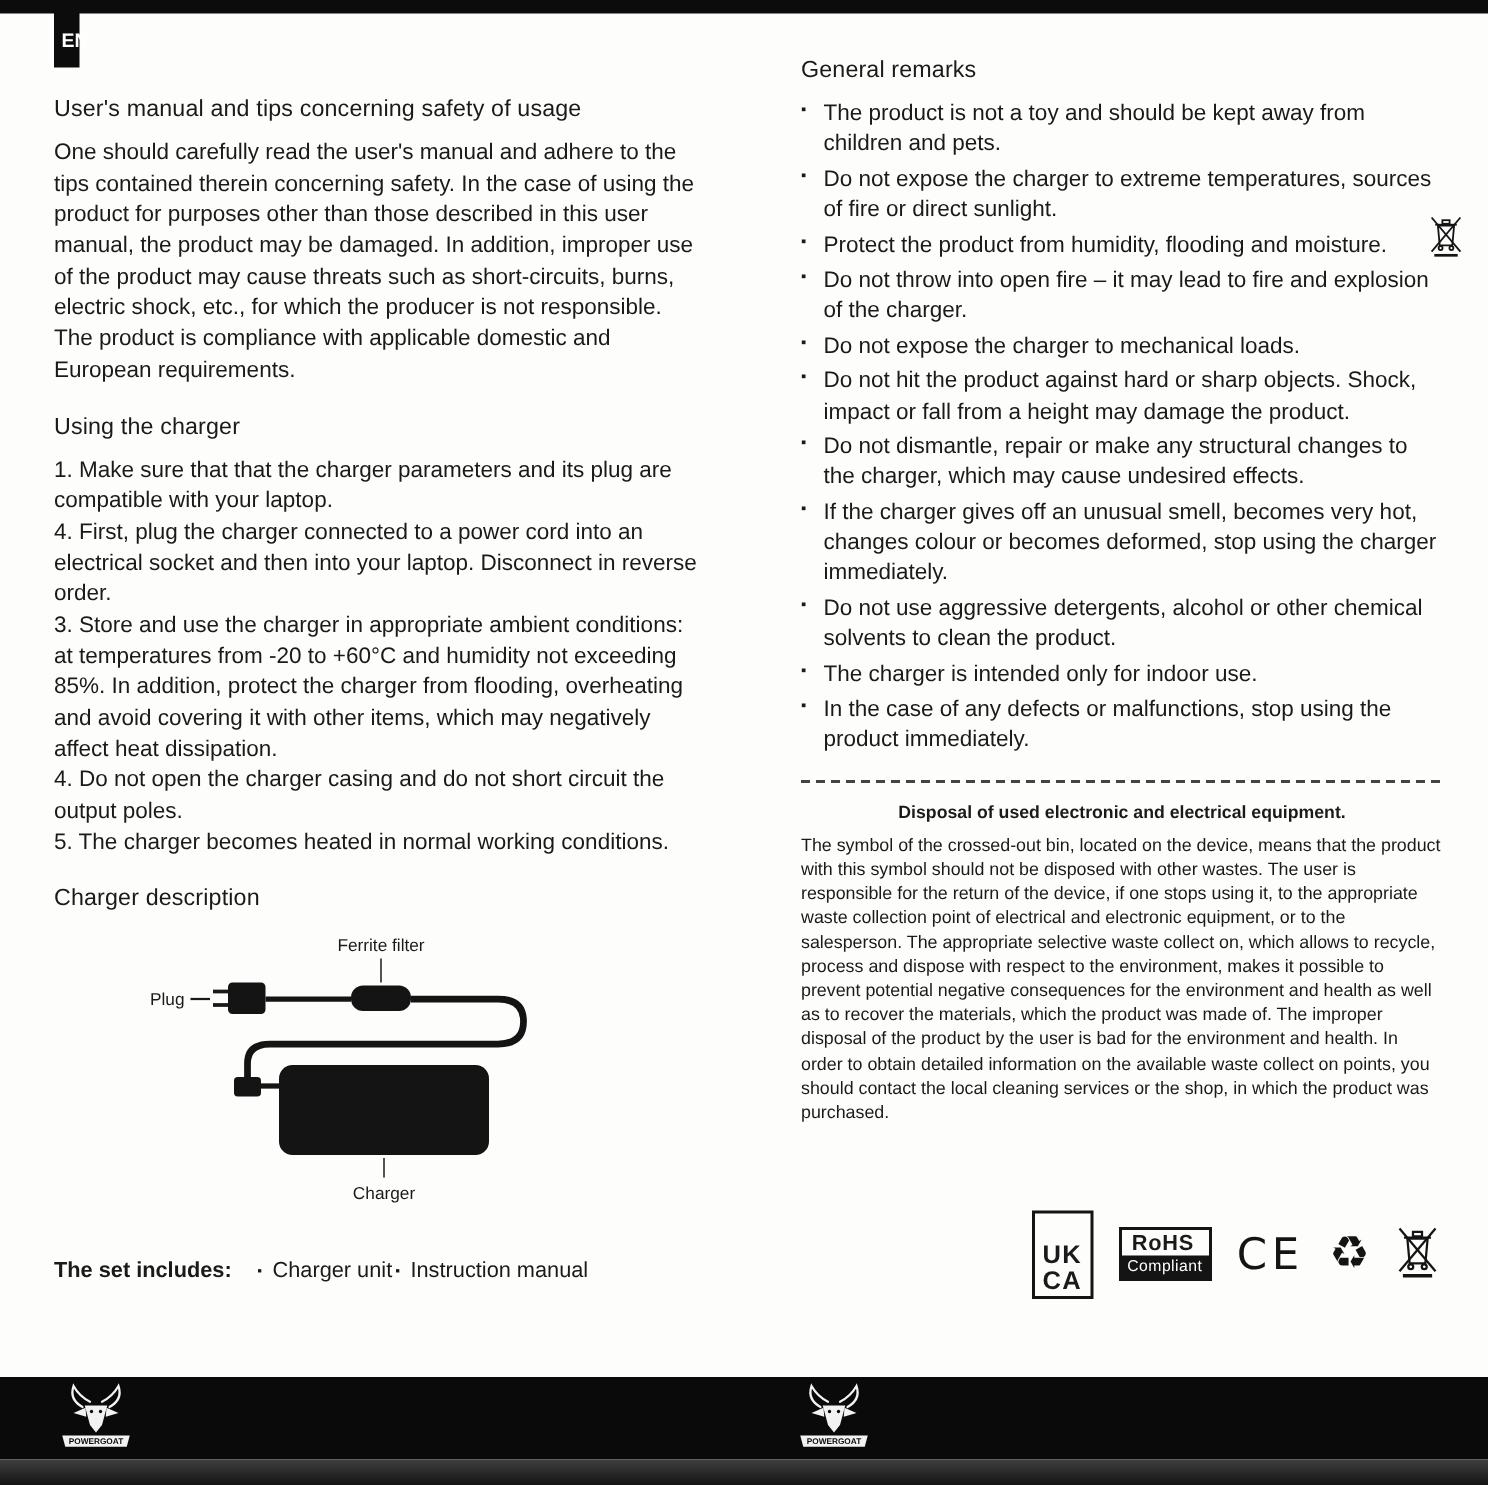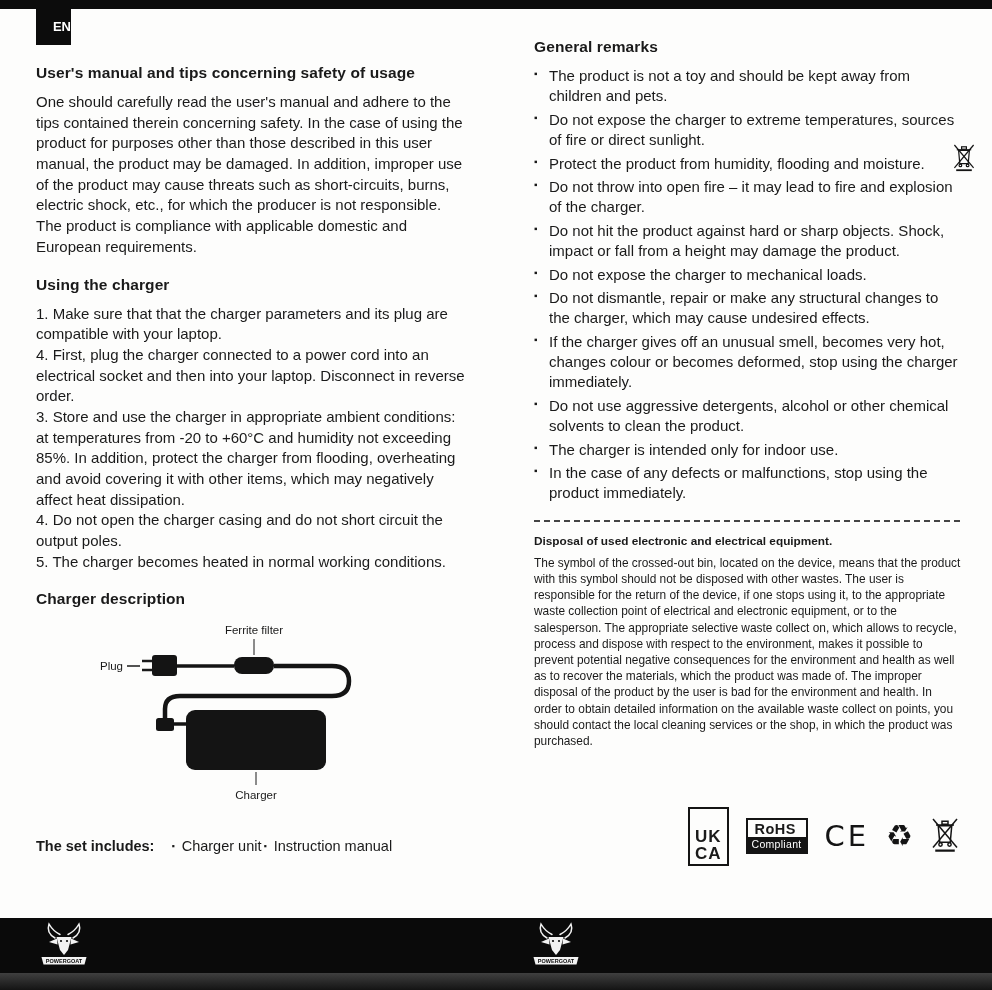--- a/index.html
+++ b/index.html
@@ -4,36 +4,36 @@
 <style>
   * { margin:0; padding:0; box-sizing:border-box; }
   html,body { background:#e8e8e8; }
   body { font-family:"Liberation Sans","DejaVu Sans",sans-serif; }
   .page {
     position:relative; width:992px; height:990px; margin:0 auto;
     background:#fdfdfc; color:#1a1a1a; overflow:hidden;
   }
   .top-bar { position:absolute; top:0; left:0; width:100%; height:9px; background:#0c0c0c; }
   .lang-badge {
-    position:absolute; top:7px; left:36px; width:35px; height:38px; background:#0c0c0c;
+    position:absolute; top:7px; left:36px; width:17px; height:38px; background:#0c0c0c;
     color:#fff; font-weight:bold; font-size:13px;
-    display:flex; align-items:center; justify-content:flex-end; padding-left:5px;
+    display:flex; align-items:center; justify-content:flex-start; padding-left:5px;
   }
   .columns { position:absolute; top:30px; left:36px; width:926px; display:flex; gap:66px; }
   .col-left { width:432px; padding-top:34px; }
   .col-right { width:428px; padding-top:8px; position:relative; }
-  h2 { font-size:15.5px; font-weight:bold; margin:0 0 10px 0; letter-spacing:0.1px; }
+  h2 { font-size:15.5px; font-weight:normal; margin:0 0 10px 0; letter-spacing:0.1px; }
   .section { margin-bottom:18px; }
   .body-text { font-size:15px; line-height:1.38; }
   .step { font-size:15px; line-height:1.38; margin:0; }
   .remarks { list-style:none; font-size:15px; line-height:1.36; }
   .remarks li { position:relative; padding-left:15px; margin-bottom:3px; }
   .remarks li::before { content:"▪"; position:absolute; left:0; top:1px; font-size:10px; }
   .dashed-divider { border:none; border-top:2px dashed #444; margin:16px 2px 12px 0; }
-  .disposal-heading { font-size:11.8px; font-weight:bold; margin-bottom:7px; }
+  .disposal-heading { font-size:11.8px; font-weight:bold; margin-bottom:7px;text-align:center; }
   .disposal-body { font-size:11.9px; line-height:1.36; }
   .diagram { margin:14px 0 0 58px; }
   .diagram svg text { font-family:"Liberation Sans","DejaVu Sans",sans-serif; }
   .set-line { margin-top:26px; font-size:14.5px; display:flex; align-items:center; flex-wrap:wrap; }
   .set-label { font-weight:bold; margin-right:15px; }
   .sq-bullet { font-size:9px; margin:0 7px 0 2px; }
   .marks-row { display:flex; align-items:center; justify-content:flex-end; gap:17px; margin-top:58px; padding-right:2px; }
   .ukca-mark { border:2.5px solid #141414; padding:19px 5px 1px; text-align:left; font-weight:bold;
                font-size:17px; line-height:1.02; letter-spacing:1px; }
   .rohs-mark { border:2.5px solid #141414; text-align:left; }
@@ -142,22 +142,22 @@
 
     <div class="col-right">
 
       <h2>General remarks</h2>
 
       <ul class="remarks">
         <li>The product is not a toy and should be kept away from children and pets.</li>
         <li>Do not expose the charger to extreme temperatures, sources of fire or direct sunlight.</li>
         <li>Protect the product from humidity, flooding and moisture.</li>
         <li>Do not throw into open fire – it may lead to fire and explosion of the charger.</li>
+        <li>Do not expose the charger to mechanical loads.</li>
         <li>Do not hit the product against hard or sharp objects. Shock, impact or fall from a height may damage the product.</li>
-        <li>Do not expose the charger to mechanical loads.</li>
         <li>Do not dismantle, repair or make any structural changes to the charger, which may cause undesired effects.</li>
         <li>If the charger gives off an unusual smell, becomes very hot, changes colour or becomes deformed, stop using the charger immediately.</li>
         <li>Do not use aggressive detergents, alcohol or other chemical solvents to clean the product.</li>
         <li>The charger is intended only for indoor use.</li>
         <li>In the case of any defects or malfunctions, stop using the product immediately.</li>
       </ul>
 
       <span class="weee-margin-icon">
         <svg width="24" height="30" viewBox="0 0 40 50">
             <use href="#weee-bin"></use>

